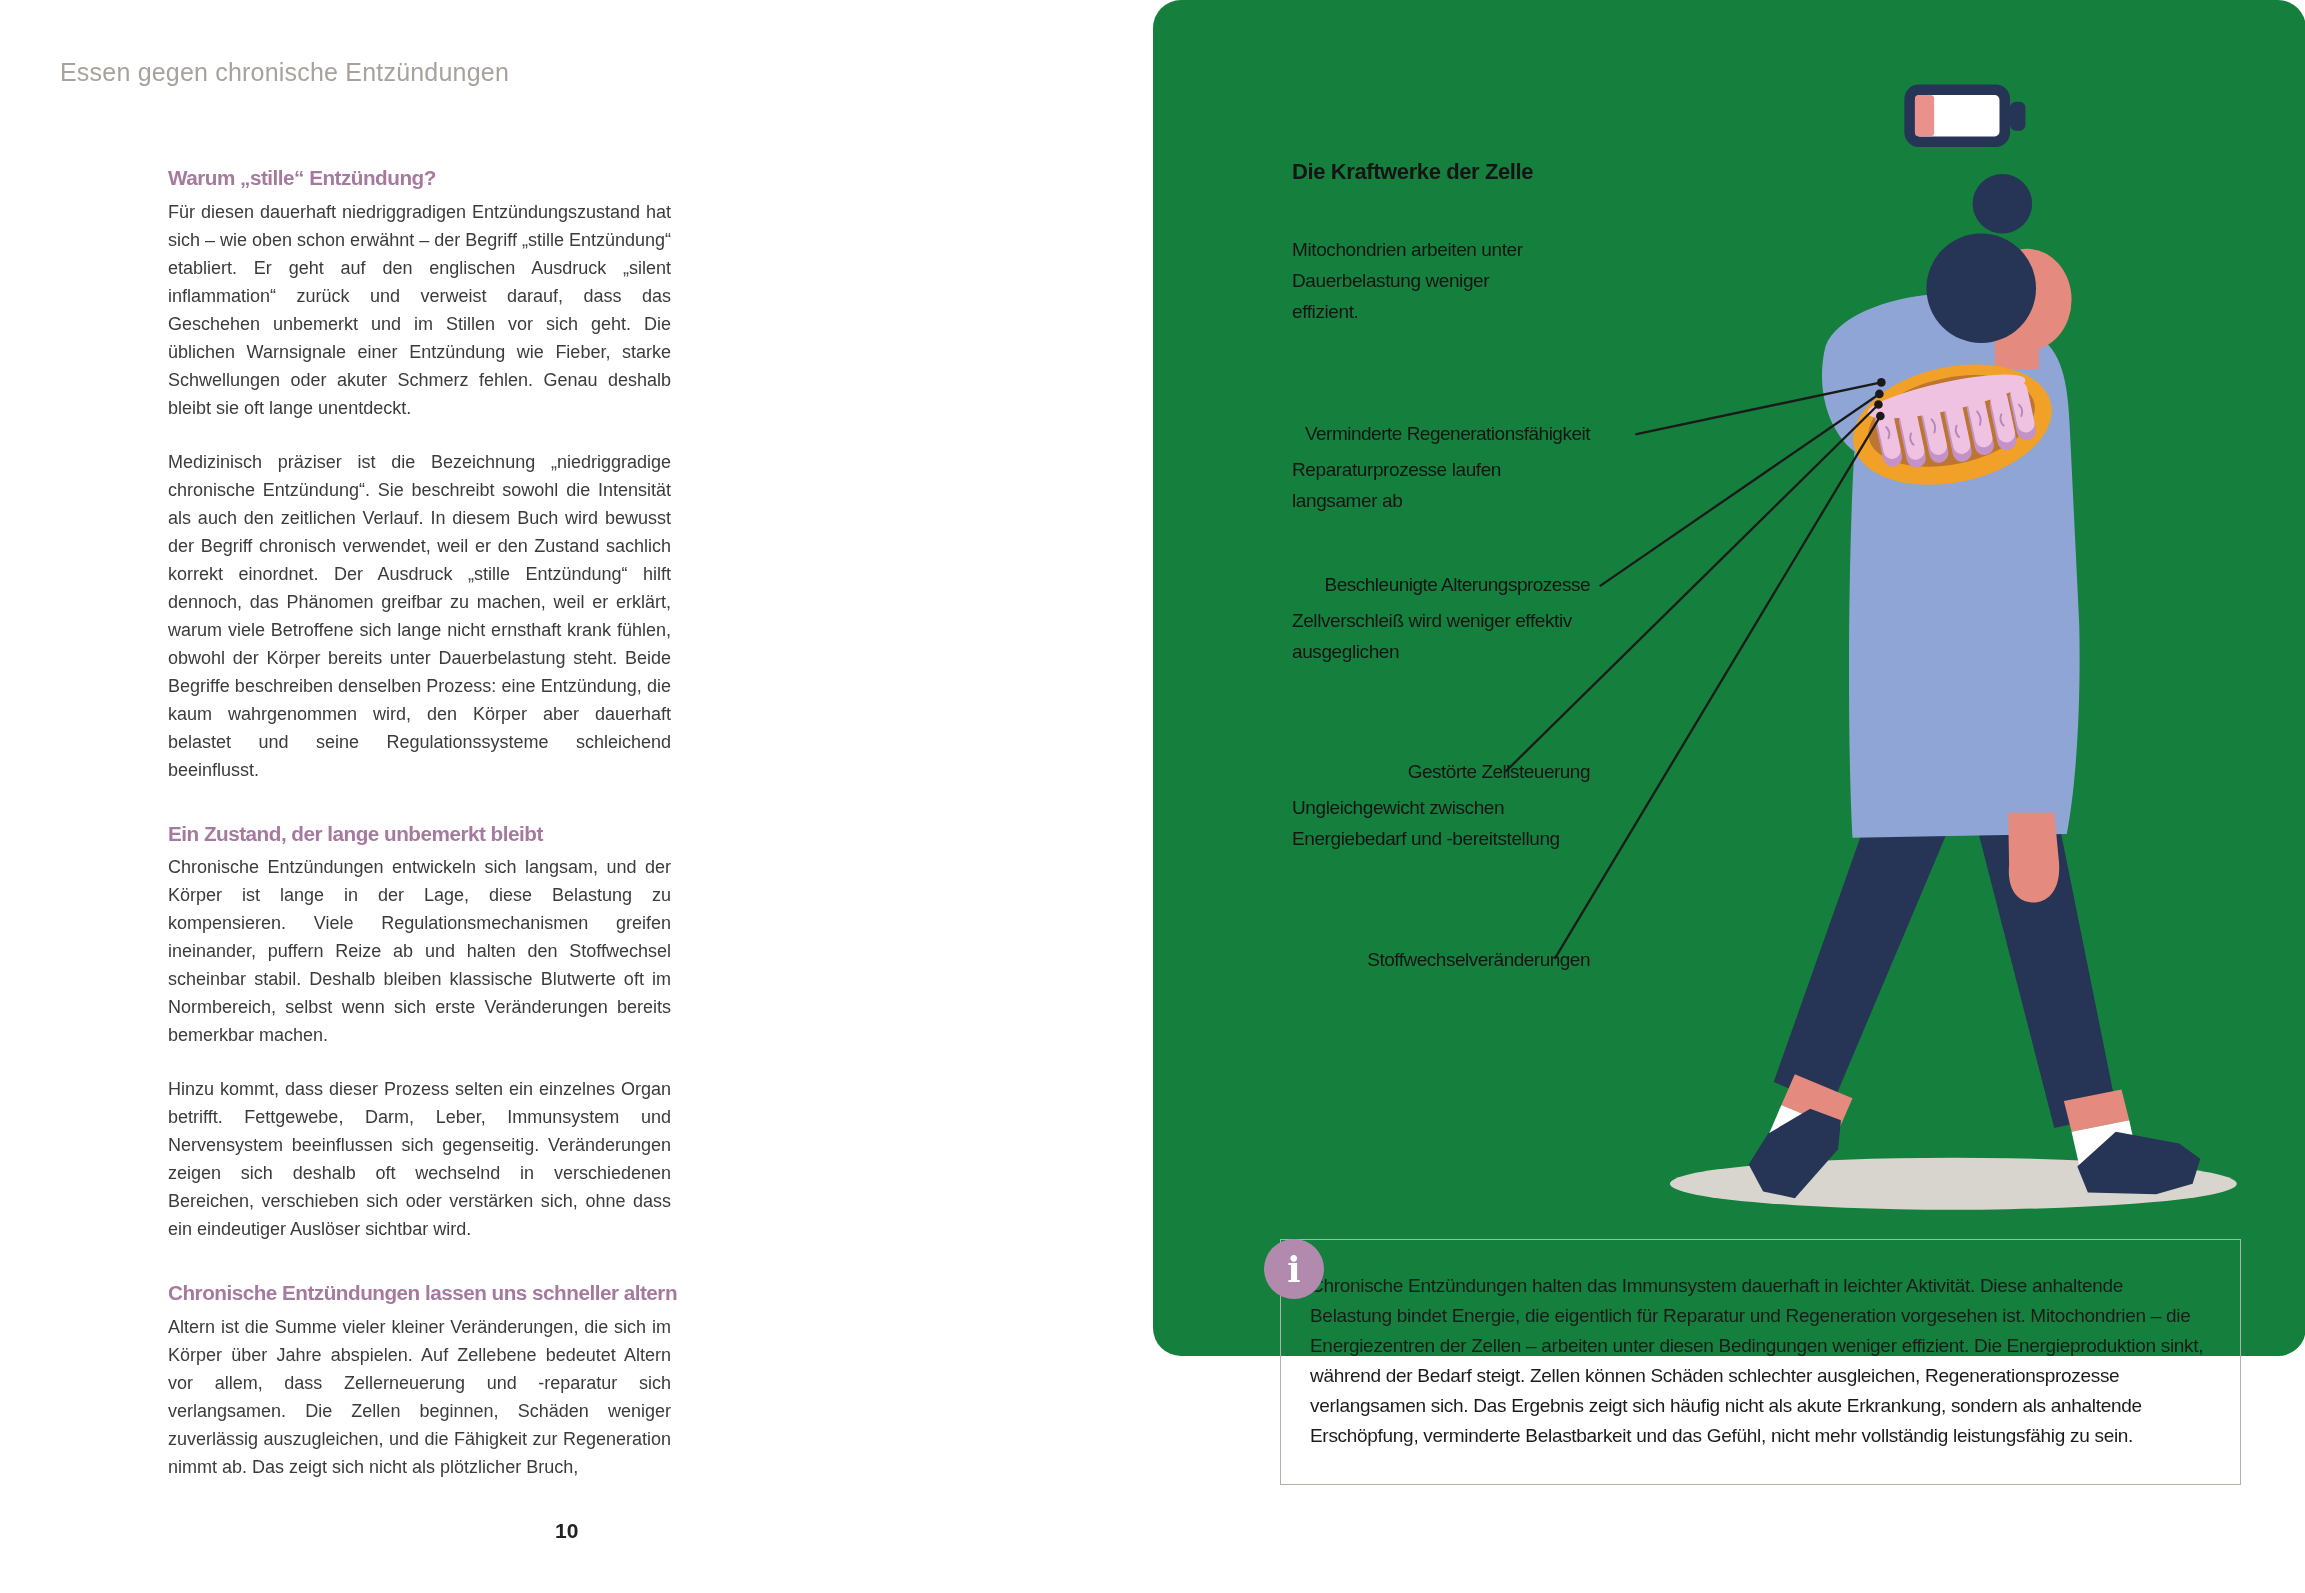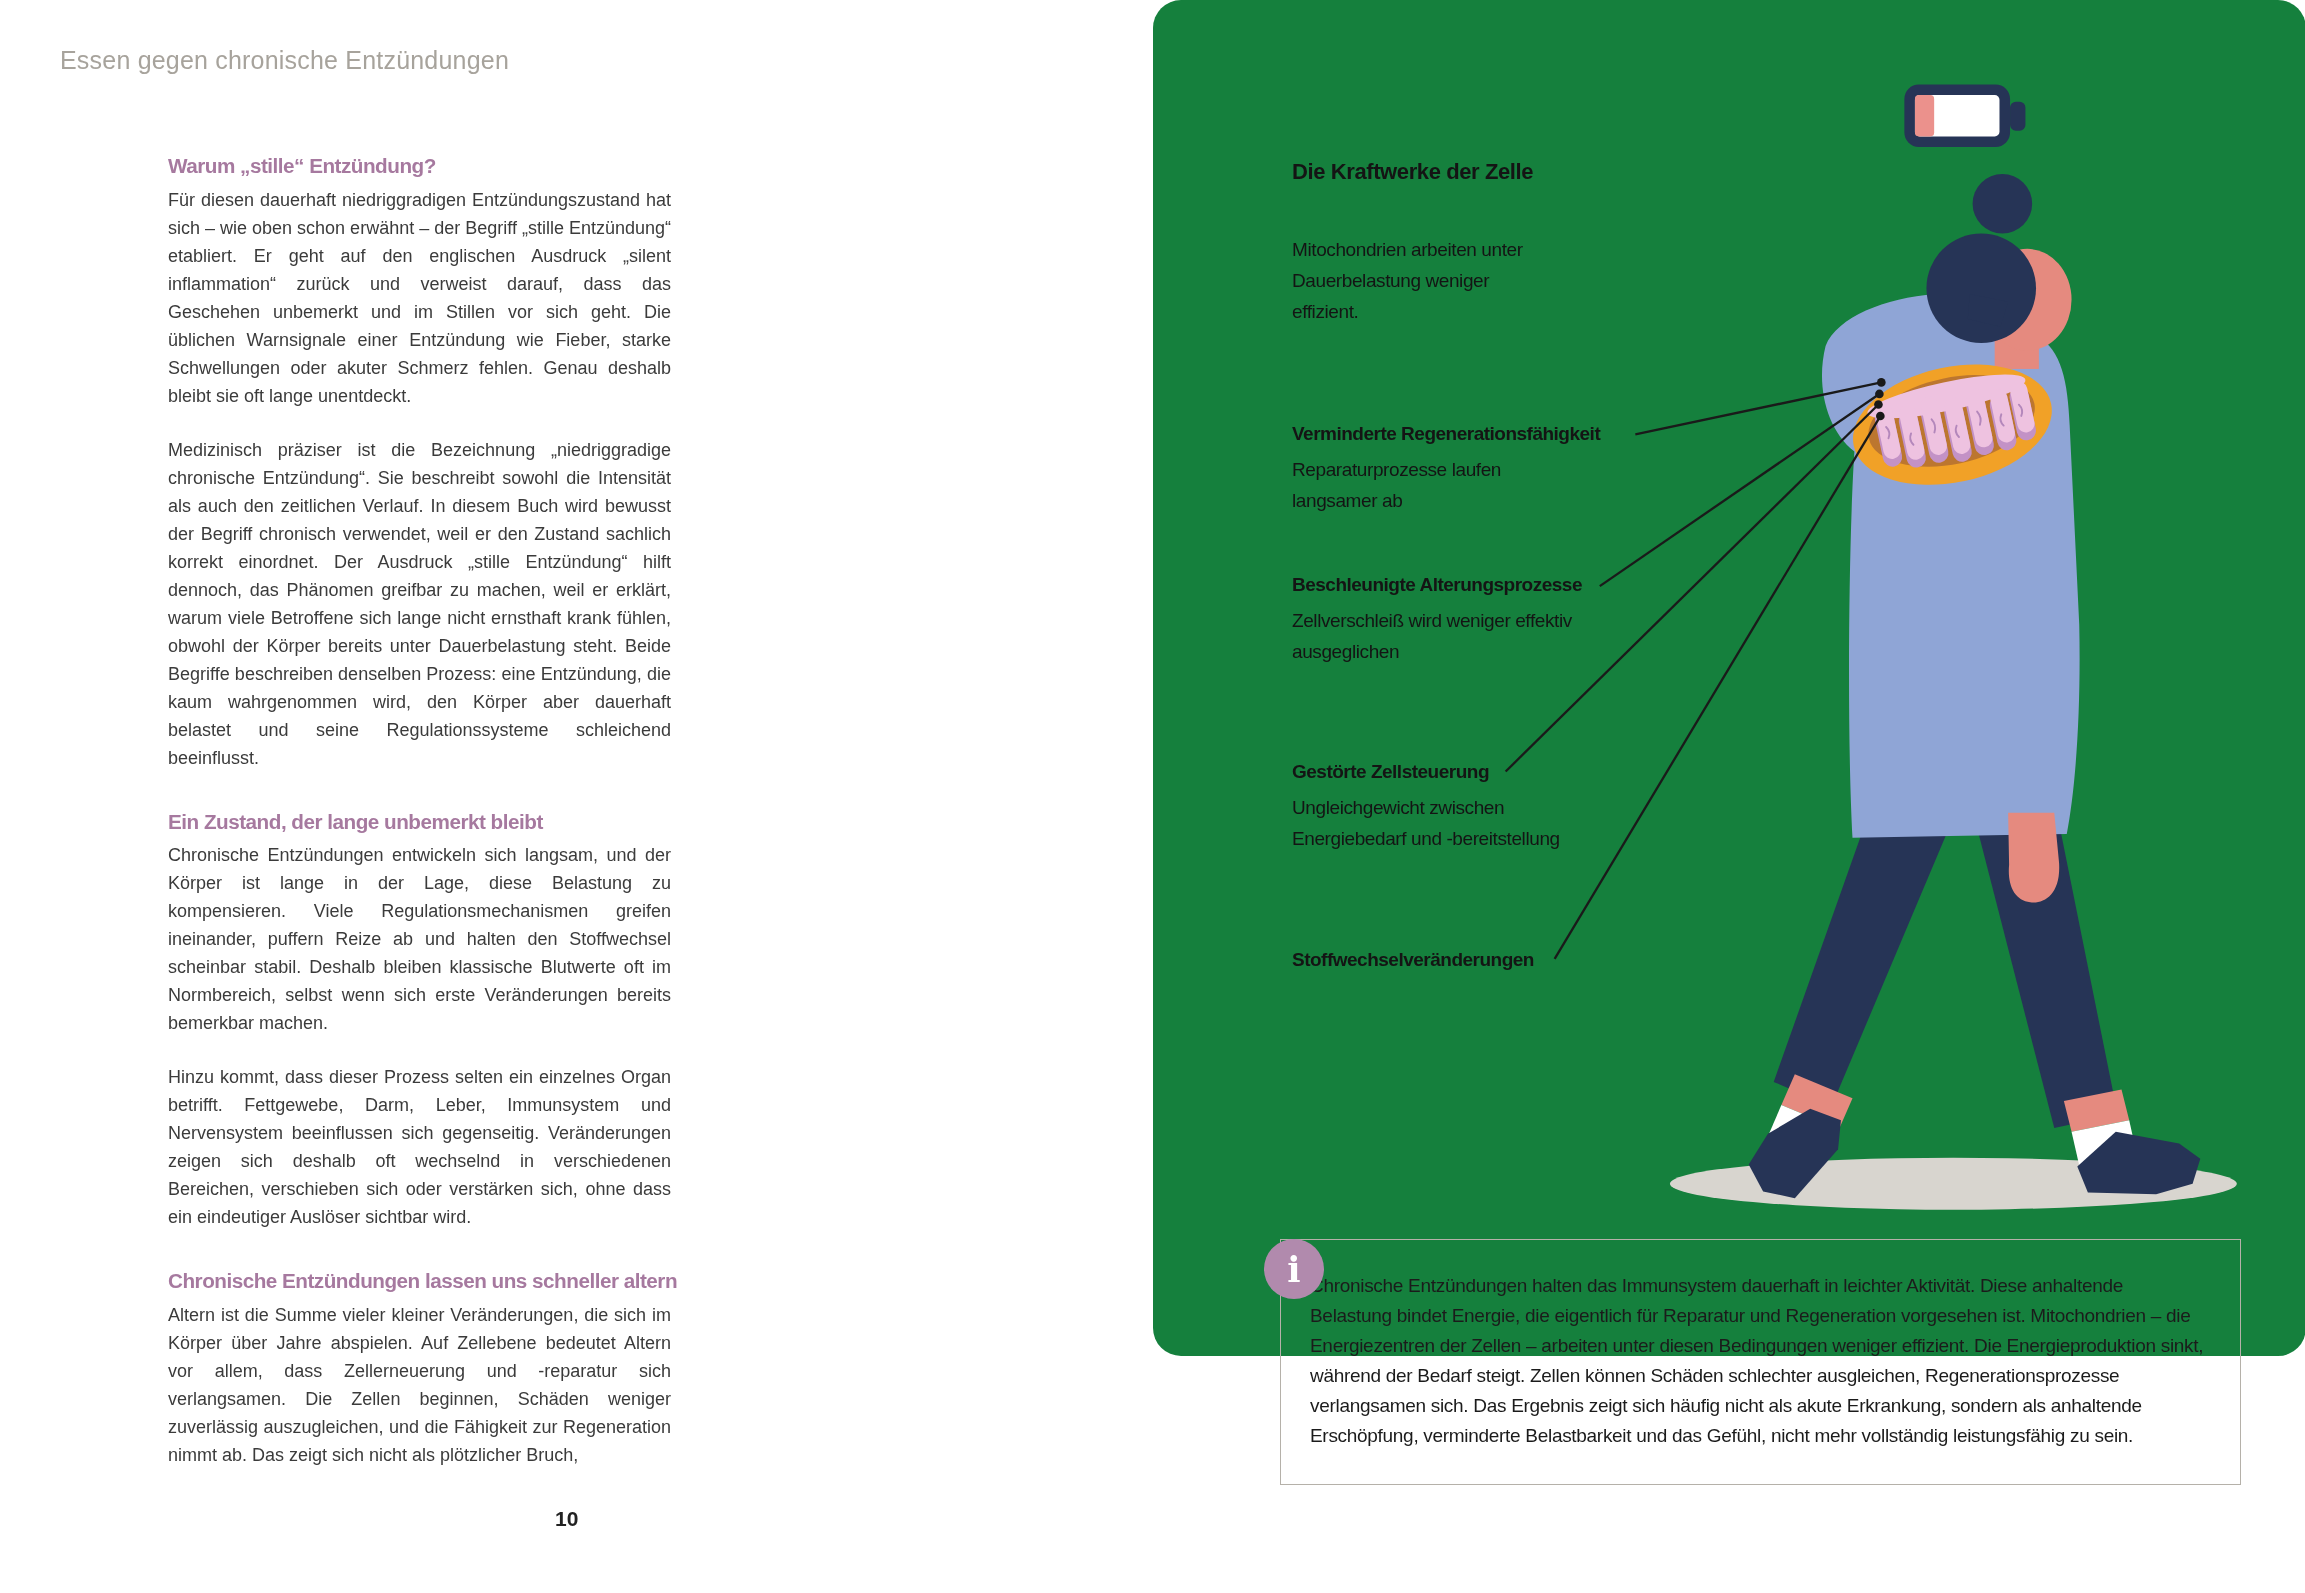--- a/index.html
+++ b/index.html
@@ -1,34 +1,34 @@
 <!DOCTYPE html>
 <html lang="de"><head>
 <meta charset="utf-8">
 <style>
   html,body{margin:0;padding:0;width:2306px;height:1594px;overflow:hidden;background:#ffffff;}
   #stage{position:relative;width:2306px;height:1594px;font-family:"Liberation Sans",sans-serif;}
 
   
-  .page-left{position:absolute;left:0;top:4px;width:1153px;height:1164px;background:#ffffff;}
+  .page-left{position:absolute;left:0;top:16px;width:1153px;height:1164px;background:#ffffff;}
   .running-header{position:absolute;left:60px;top:42px;font-size:25px;color:#a7a39c;letter-spacing:0.2px;}
   .text-col{position:absolute;left:168px;top:150px;width:503px;color:#3b3b3b;}
   .text-col h2{font-size:20.7px;font-weight:bold;color:#a6799f;letter-spacing:-0.5px;white-space:nowrap;
                margin:0 0 7.7px 0;}
   .text-col h2.spaced{margin-top:38px;}
   .text-col p{font-size:18px;line-height:28px;text-align:justify;margin:0 0 26px 0;hyphens:auto;}
   .page-number{position:absolute;left:555px;top:1503px;font-size:21px;font-weight:bold;color:#222;}
 
   
   .page-right{position:absolute;left:1153px;top:0;width:1153px;height:1356px;background:#15803d;color:#141414;border-radius:28px;}
   .page-right .txt{letter-spacing:-0.4px;}
   .ig-title{position:absolute;left:139px;top:159px;font-size:22px;font-weight:bold;letter-spacing:-0.5px;}
   .ig-subtitle{position:absolute;left:139px;top:234px;width:245px;font-size:19px;line-height:31px;}
   .callout{position:absolute;left:139px;width:298px;}
-  .callout-title{font-size:19px;font-weight:bold;letter-spacing:-0.5px;margin-bottom:8.6px;white-space:nowrap;}
+  .callout-title{font-size:19px;font-weight:normal;letter-spacing:-0.5px;margin-bottom:8.6px;white-space:nowrap;text-align:right;}
   .callout-desc{font-size:19px;line-height:31px;letter-spacing:-0.4px;}
   .illustration-svg{position:absolute;left:0;top:0;width:1153px;height:1594px;}
 
   
   .info-box{position:absolute;left:127px;top:1239px;width:961px;height:246px;border:1.9px solid #b5b1a9;
             box-sizing:border-box;padding:31px 33px 0 29px;}
   .info-box-text{font-size:19px;line-height:30px;letter-spacing:-0.3px;color:#1b1b1b;}
   .info-icon{position:absolute;left:111px;top:1239px;width:60px;height:60px;border-radius:50%;
              background:#b18aad;display:flex;align-items:center;justify-content:center;
              font-family:"DejaVu Serif",serif;font-weight:bold;font-size:35px;color:#ffffff;z-index:2;}

